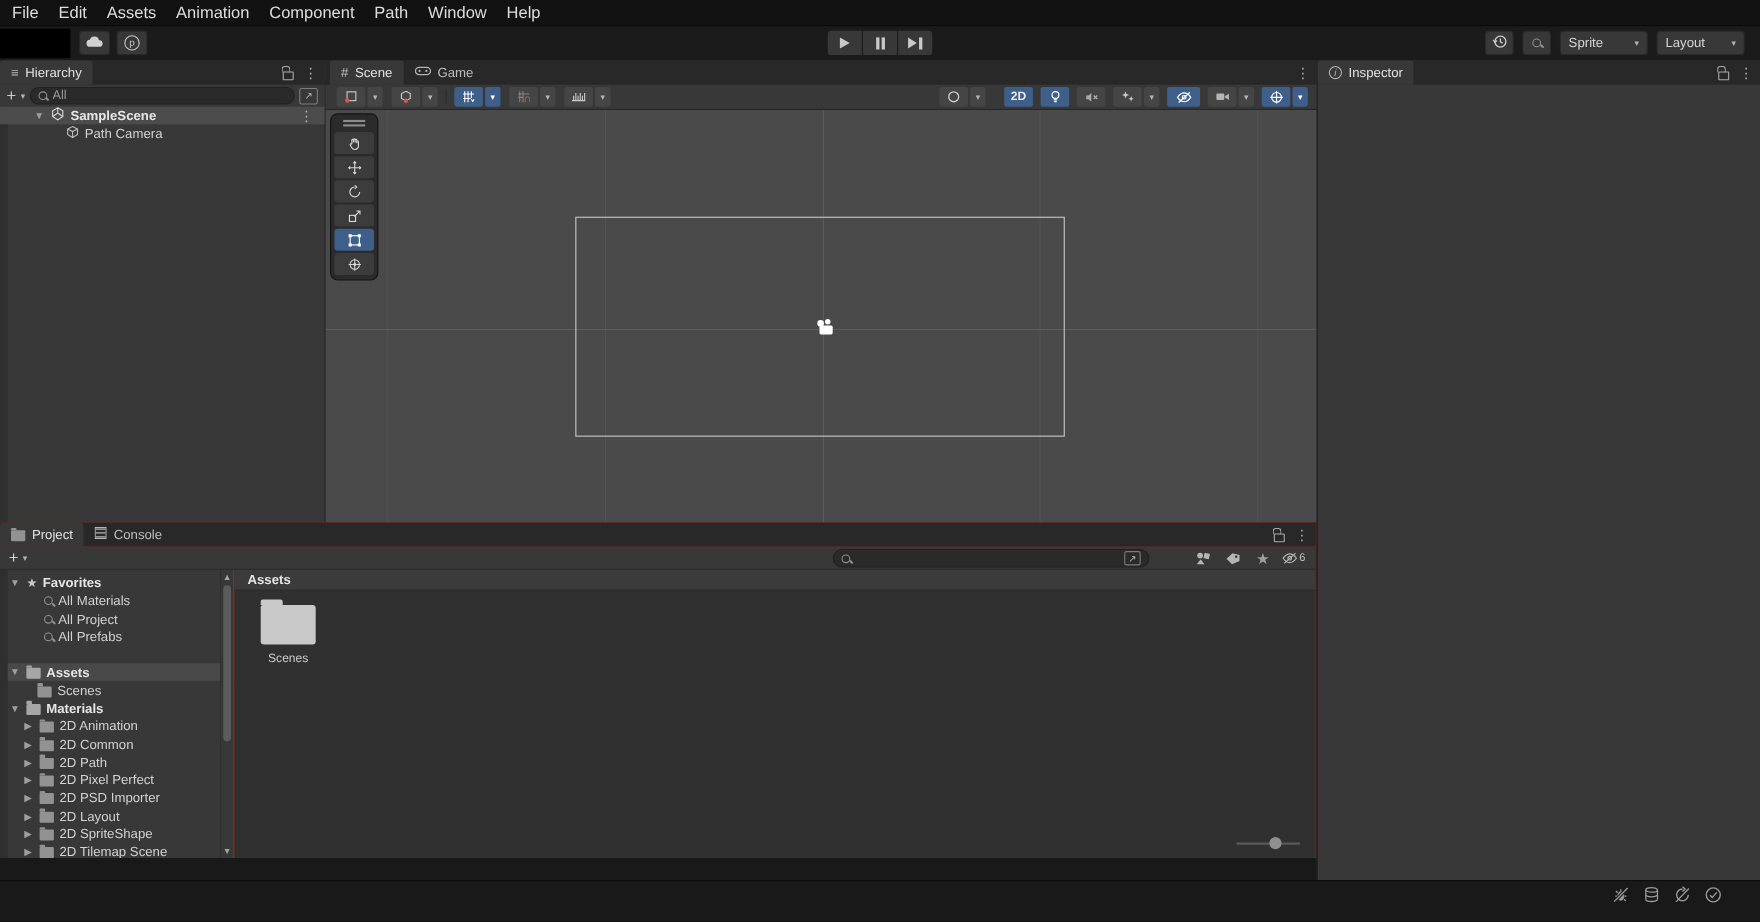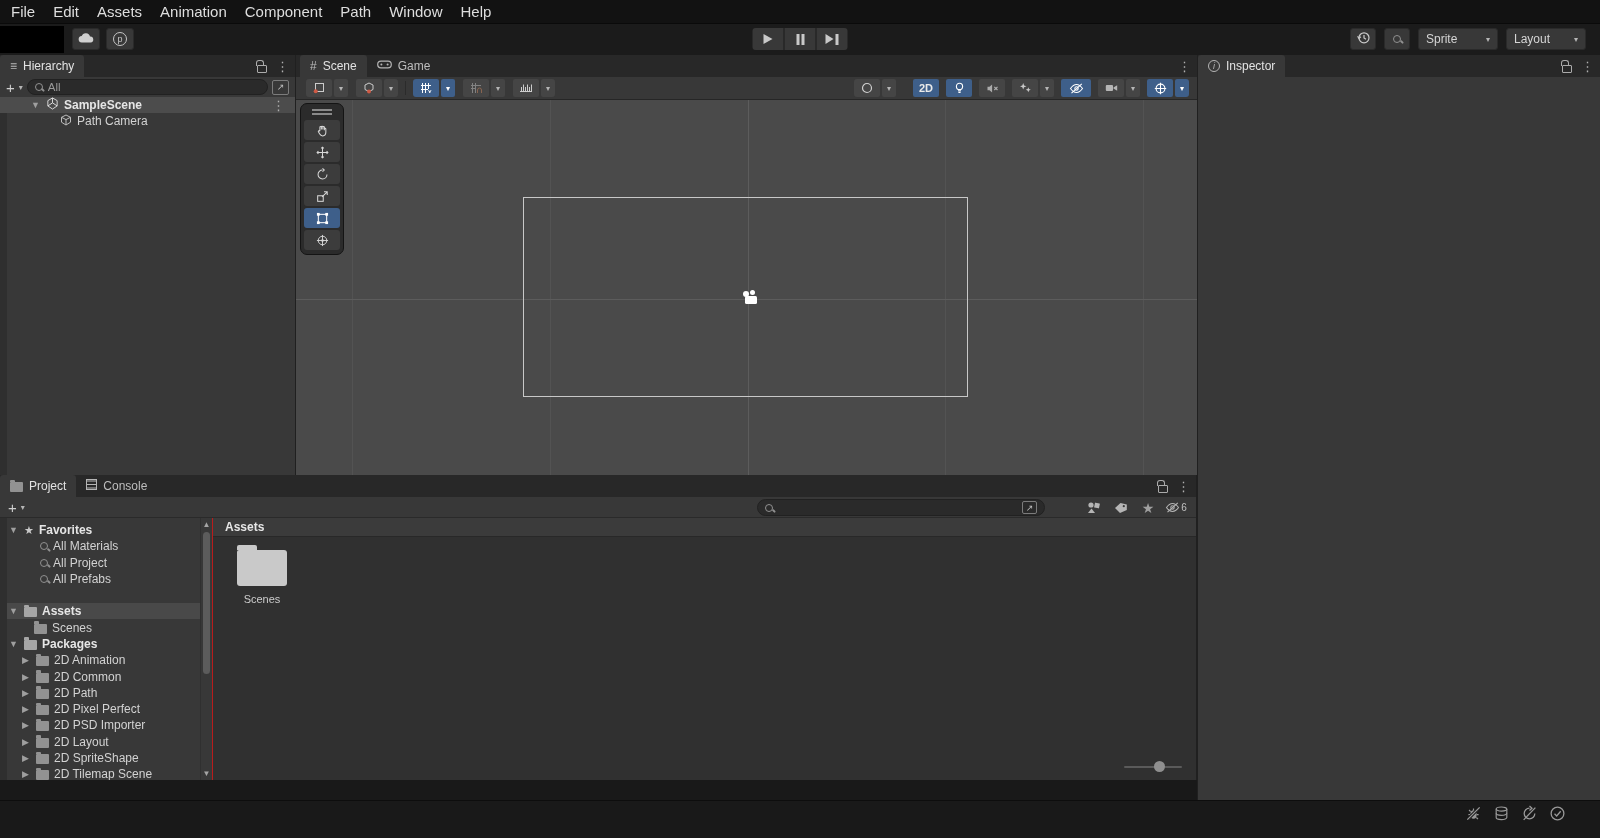--- a/index.html
+++ b/index.html
@@ -523,21 +523,21 @@
         <span class="fld open"></span>
         <span class="b">Assets</span>
       </div>
       <div class="trow asschild">
         <span class="fld"></span>
         <span>Scenes</span>
       </div>
       <div class="trow">
         <span class="fold">▼</span>
         <span class="fld open"></span>
-        <span class="b">Packages</span>
+        <span class="b">Materials</span>
       </div>
       <div class="trow pkgchild">
         <span class="fold">▶</span>
         <span class="fld"></span>
         <span>2D Animation</span>
       </div>
       <div class="trow pkgchild">
         <span class="fold">▶</span>
         <span class="fld"></span>
         <span>2D Common</span>

